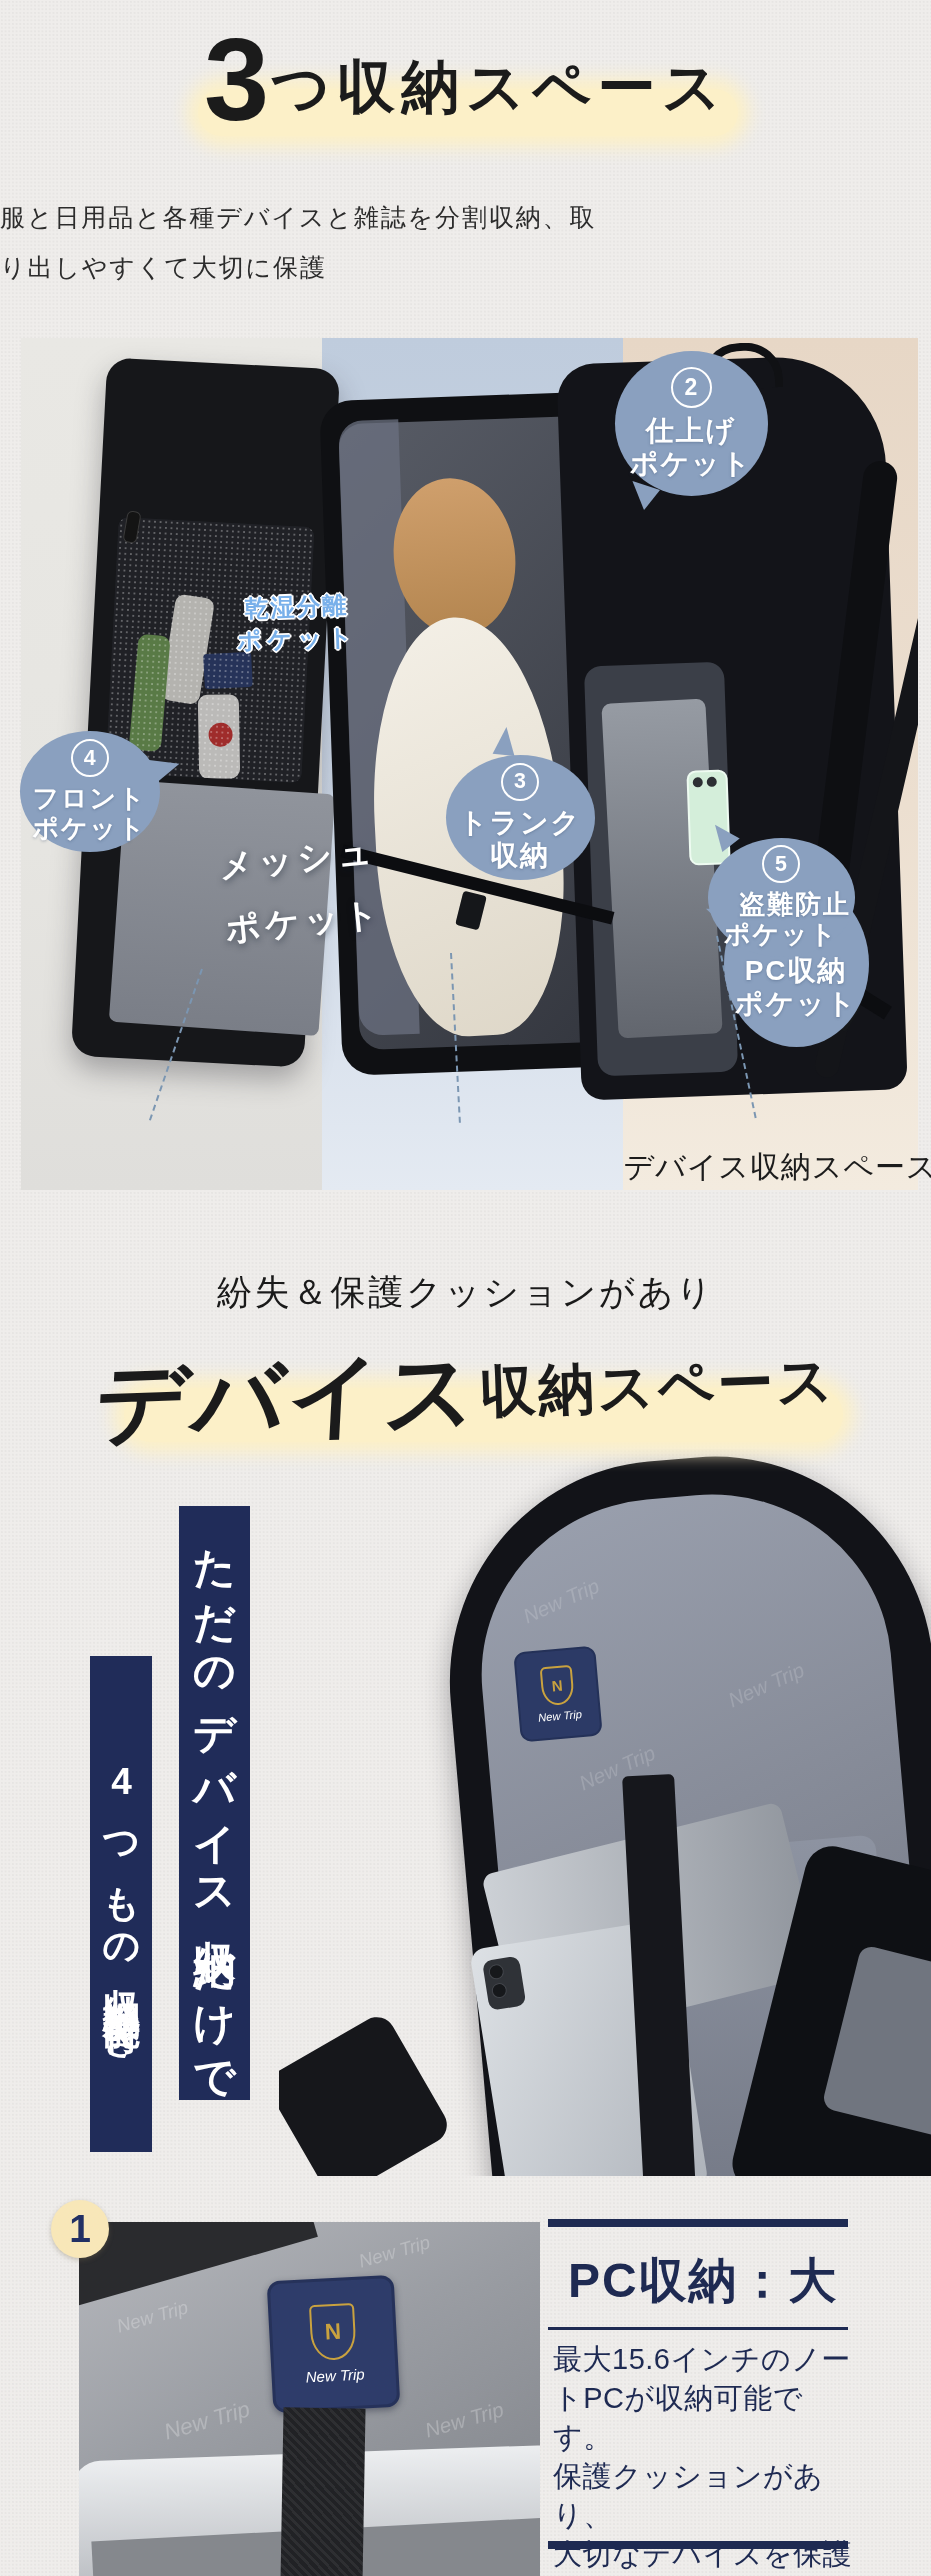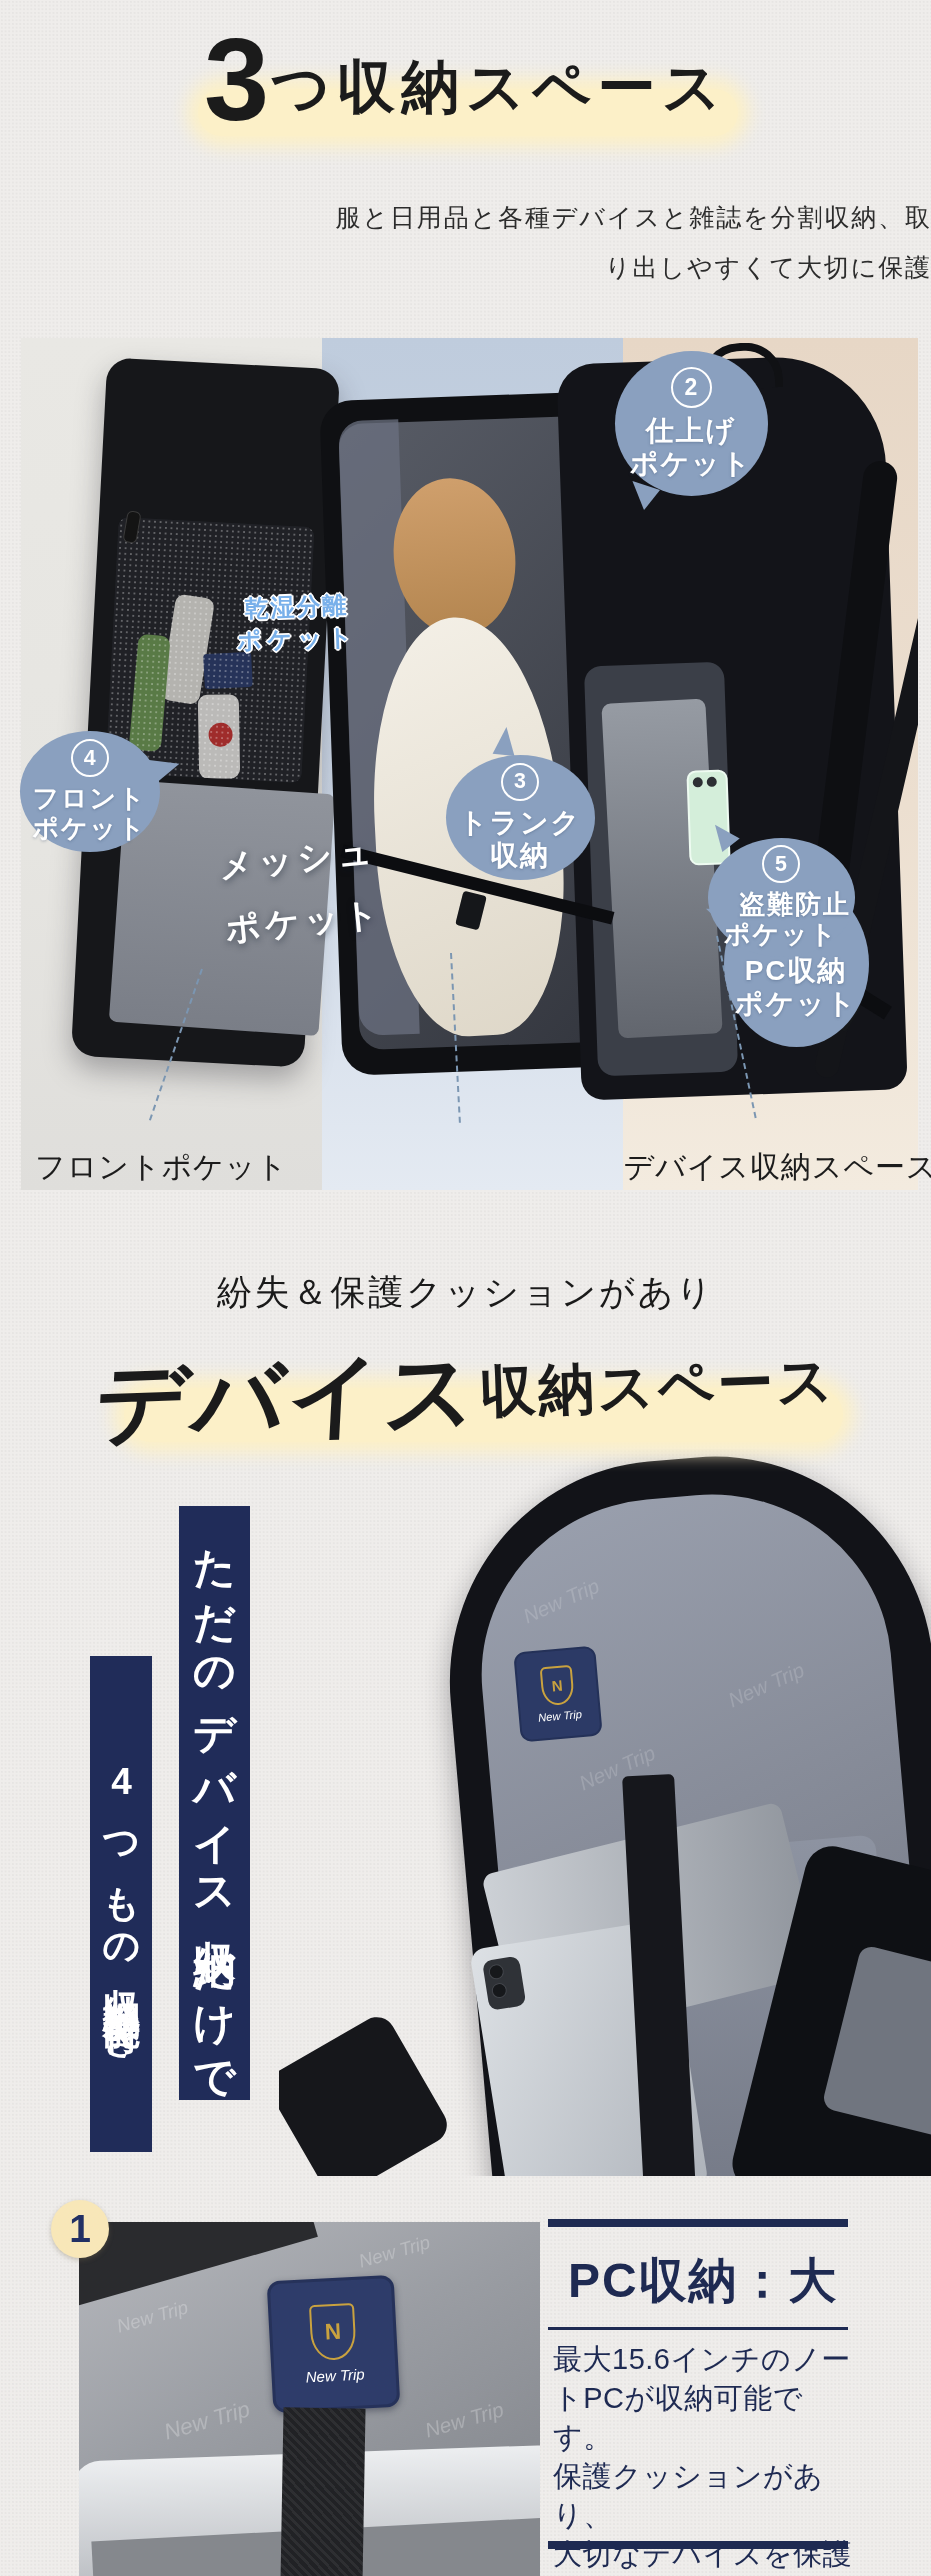--- a/index.html
+++ b/index.html
@@ -7,21 +7,21 @@
     background-color:#efedeb;
     background-image:radial-gradient(rgba(120,120,120,0.07) 0.9px, transparent 0.9px);
     background-size:3.7px 3.7px;
     font-family:"Liberation Sans","DejaVu Sans",sans-serif;}
   .abs{position:absolute;}
   
   .title1{left:0;top:17px;width:932px;height:121px;display:flex;justify-content:center;align-items:flex-end;z-index:3;}
   .title1 .big{font-size:117px;font-weight:bold;color:#1b1b1b;line-height:1;letter-spacing:1.9px;}
   .title1 .rest{font-size:58px;font-weight:bold;color:#1b1b1b;letter-spacing:6.5px;margin-bottom:11.2px;}
   .hl1{left:198px;top:89px;width:540px;height:47px;background:#fcf0c8;border-radius:24px;box-shadow:0 0 17px 11.2px #fcf0c8;z-index:2;}
-  .subtitle{left:0;top:192px;width:932px;text-align:right;font-size:25px;color:#2c2c2c;letter-spacing:1.9px;line-height:50px;z-index:3;}
+  .subtitle{left:0;top:192px;width:932px;text-align:left;font-size:25px;color:#2c2c2c;letter-spacing:1.9px;line-height:50px;z-index:3;}
   
   .photo1{left:20.5px;top:338px;width:897px;height:852px;}
   .photo1-art{position:absolute;left:0;top:0;width:897px;height:852px;overflow:hidden;}
   .col-left{position:absolute;left:0;top:0;width:301px;height:852px;background:linear-gradient(#e9e8e4,#e6e5e1 60%,#dfdedb);}
   .col-mid{position:absolute;left:301px;top:0;width:301px;height:852px;background:linear-gradient(#bfccdd,#ccd7e6 55%,#e4eaf2);}
   .col-right{position:absolute;left:602px;top:0;width:295px;height:852px;background:linear-gradient(#e7d7c6,#ecdfd0 55%,#f3ebdf);}
   .panelL{position:absolute;left:68px;top:25px;width:233px;height:699px;background:#16171a;border-radius:24px;transform:rotate(3deg);box-shadow:0 13px 28px rgba(40,40,50,.35);}
   .meshP{position:absolute;left:91px;top:184px;width:196px;height:256px;background:#23252a;border-radius:9.3px;transform:rotate(3deg);overflow:hidden;}
   .meshP .item{position:absolute;border-radius:9.3px;}
   .mesh-dots{position:absolute;left:0;top:0;right:0;bottom:0;background-color:rgba(22,24,28,.25);background-image:radial-gradient(rgba(255,255,255,.30) 0.9px, transparent 1.4px);background-size:5.6px 5.6px;}
@@ -195,21 +195,20 @@
       <div class="cnum" style="width:34px;height:34px;font-size:21.4px;">5</div>
       <div class="ln" style="font-size:26px;margin-left:28px;">盗難防止</div>
       <div class="ln" style="font-size:26px;">ポケット</div>
     </div>
     <div class="tri" style="left:691px;top:484px;border-width:0 11.2px 26px 11.2px;border-color:transparent transparent #8aa0bf transparent;transform:rotate(-38deg);"></div>
 
     <div class="dash" style="left:180px;top:631px;height:160px;transform:rotate(19deg);"></div>
     <div class="dash" style="left:429px;top:615px;height:170px;transform:rotate(-3deg);"></div>
     <div class="dash" style="left:695px;top:598px;height:186px;transform:rotate(-12deg);"></div>
 
-    <div class="plabel" style="left:141px;">フロントポケット</div>
     <div class="plabel" style="left:760px;">デバイス収納スペース</div>
   </div>
 
   <div class="abs lead2">紛失＆保護クッションがあり</div>
   <div class="abs hl2"></div>
   <div class="abs title2">
     <span class="big">デバイス</span>
       <span class="rest">収納スペース</span>
   </div>
 

